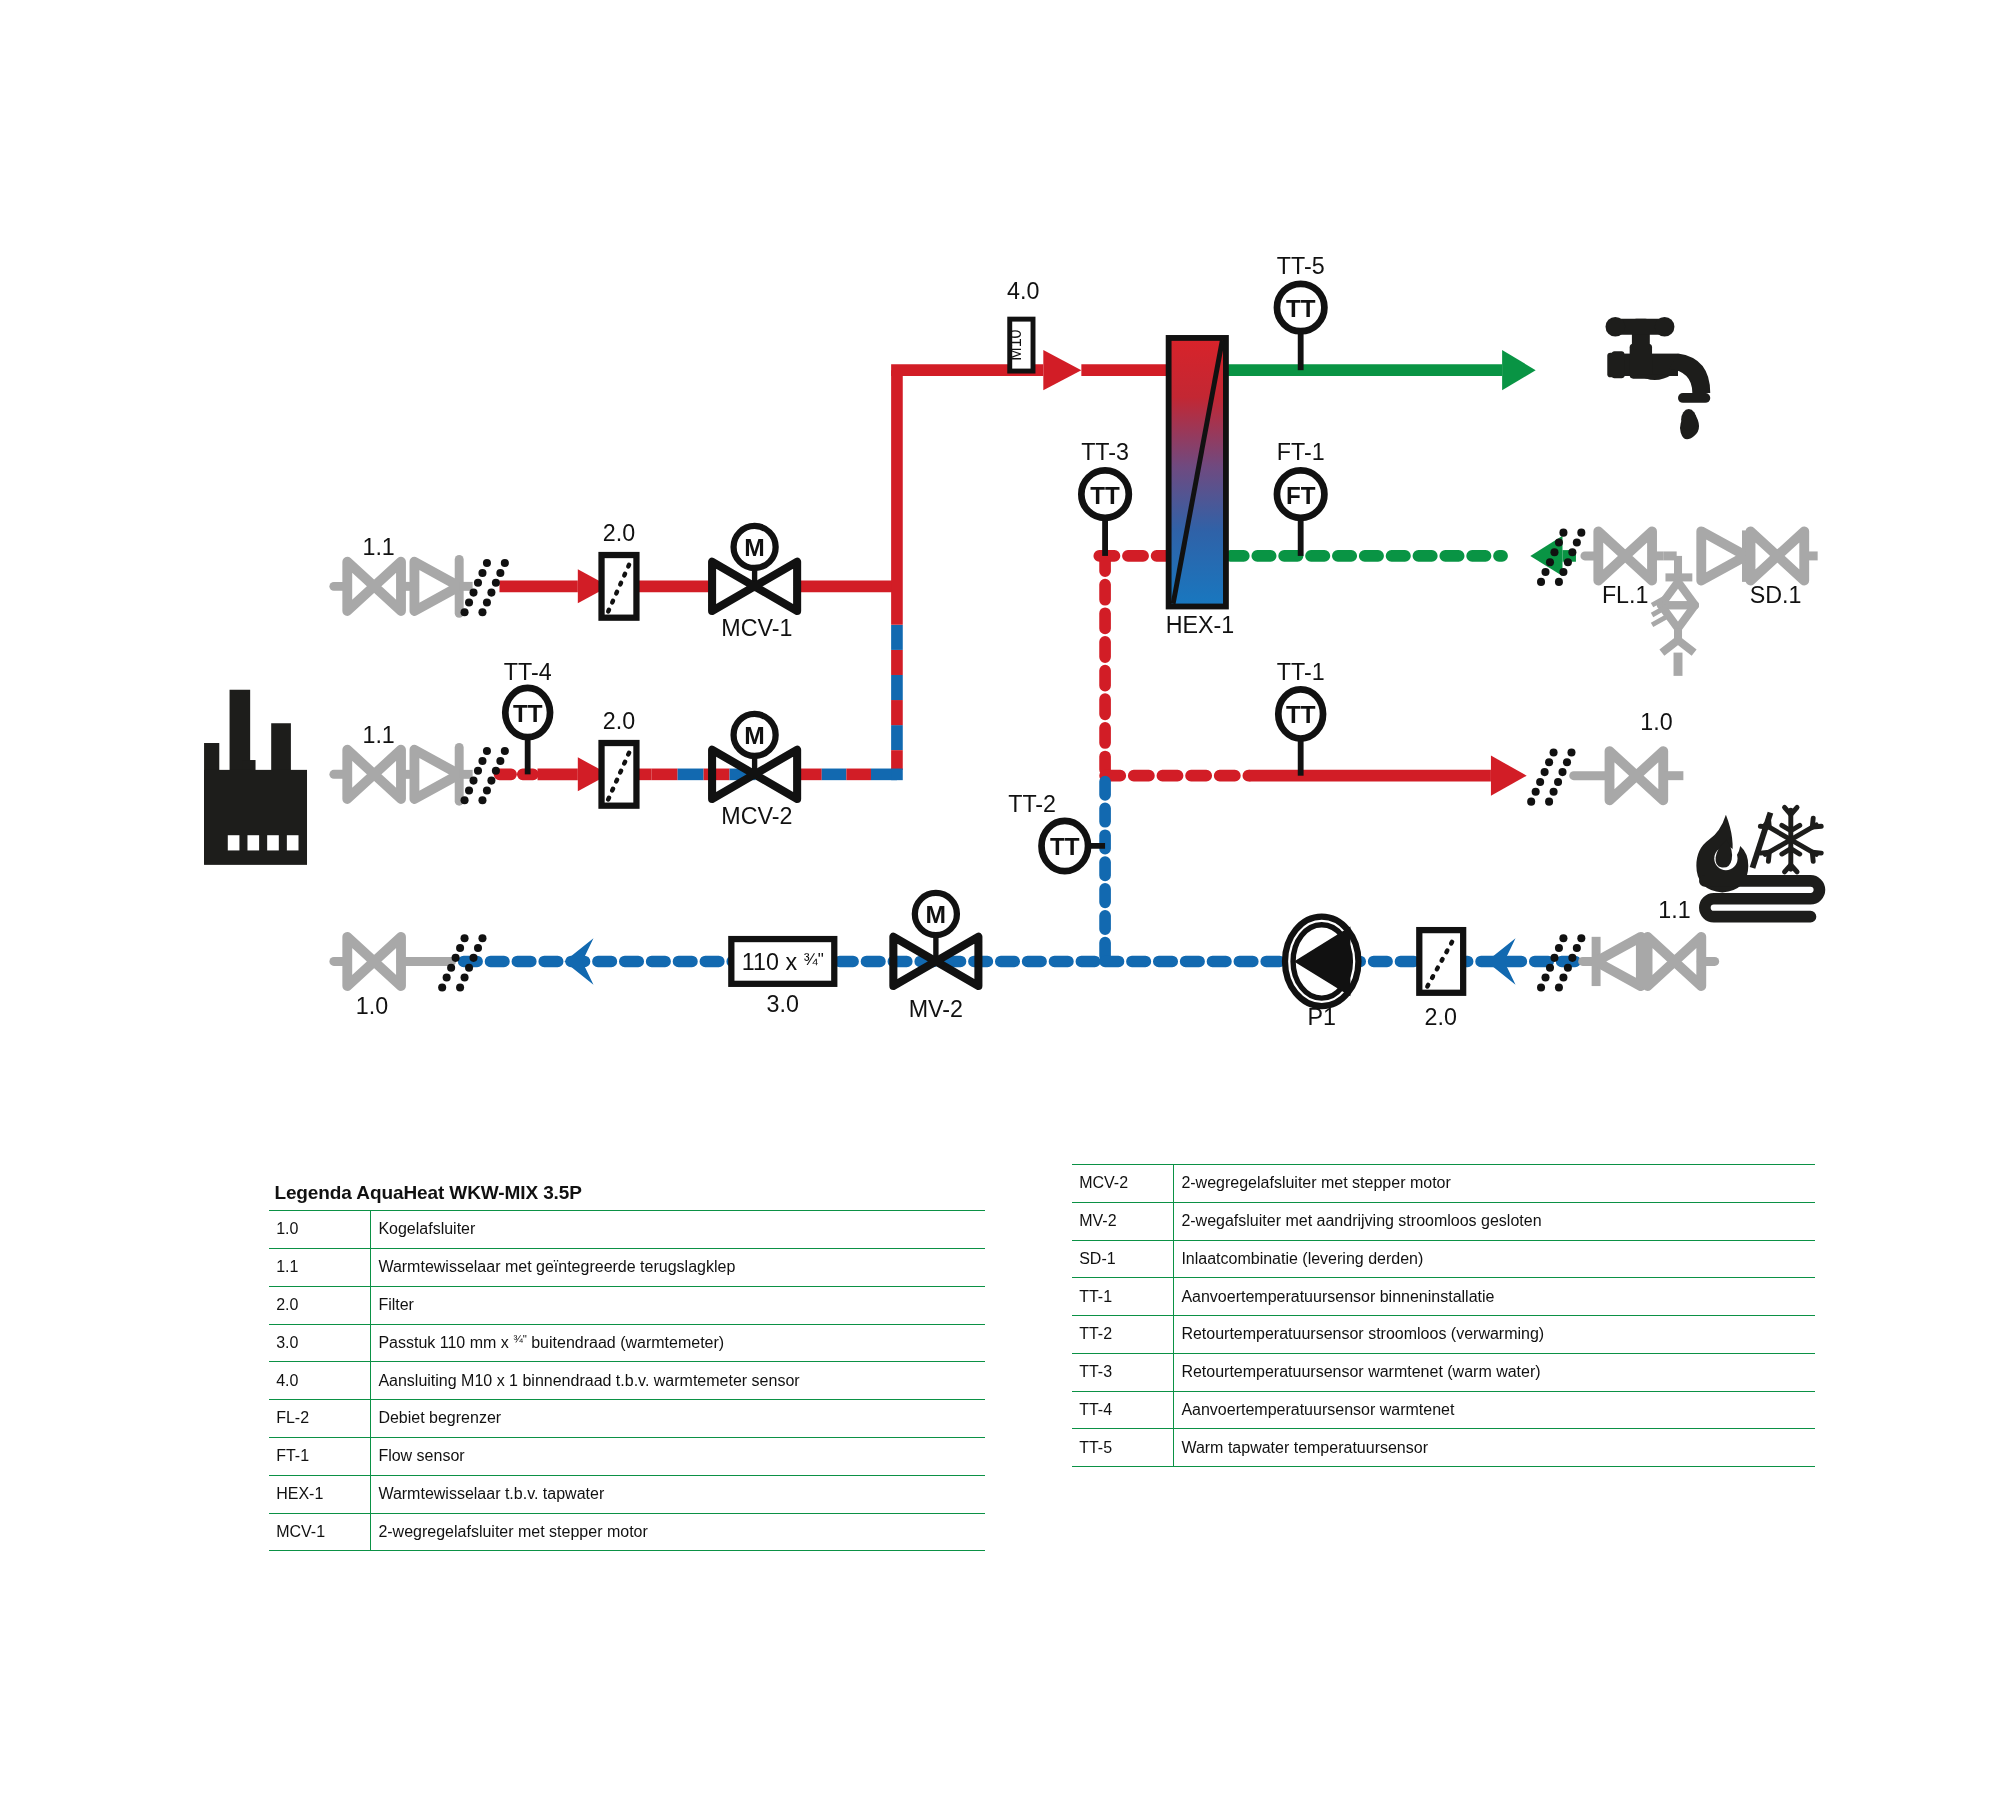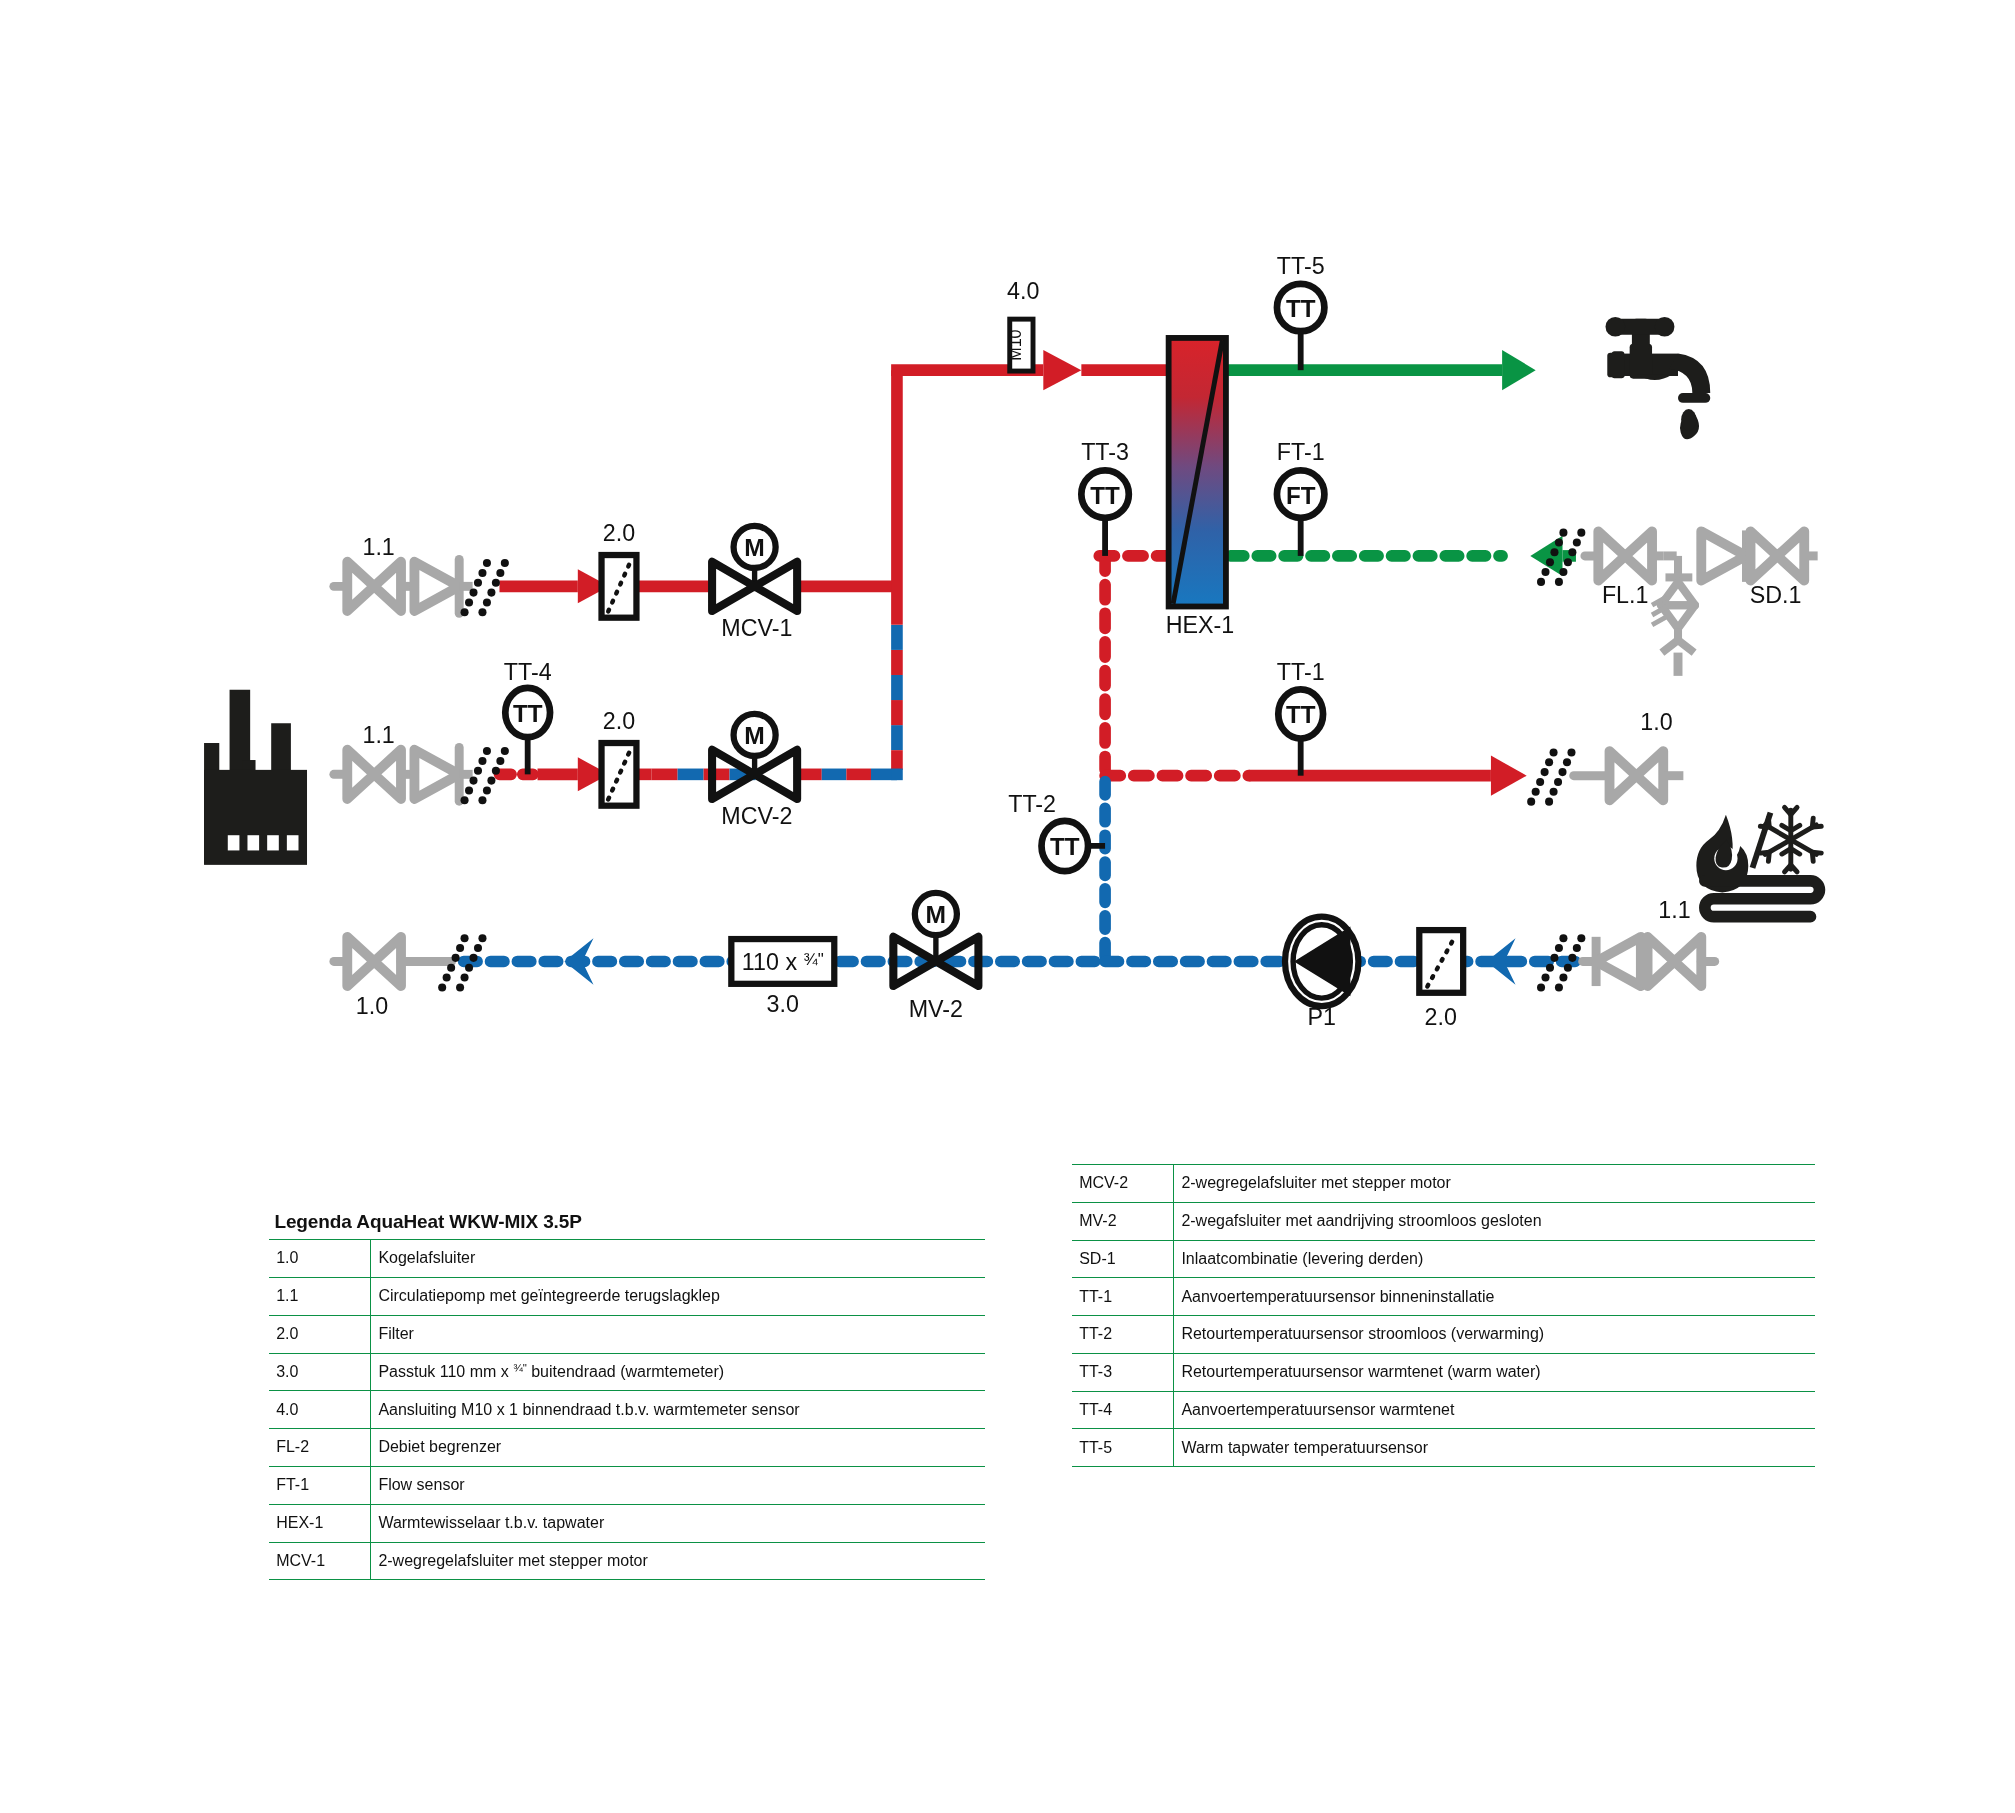--- a/index.html
+++ b/index.html
@@ -5,21 +5,21 @@
   html,body{margin:0;padding:0;background:#ffffff;}
   body{font-family:"Liberation Sans",sans-serif;color:#111;}
   #page{position:relative;width:2015px;height:1814px;background:#fff;overflow:hidden;}
 
   
   #schematic{position:absolute;left:0;top:0;width:2015px;height:1119px;}
   #schematic svg{display:block;}
 
   
   .legend-block{position:absolute;}
-  #legend-left{left:269px;top:1211px;width:716px;}
+  #legend-left{left:269px;top:1182px;width:716px;}
   #legend-right{left:1072px;top:1164px;width:743px;}
 
   .legend-title{
     font-size:19px;font-weight:bold;letter-spacing:-0.1px;
     color:#111;margin:0 0 6.3px 5.4px;white-space:nowrap;
   }
   table.legend{
     border-collapse:collapse;width:100%;table-layout:fixed;
   }
   table.legend td{
@@ -405,21 +405,21 @@
   <div class="legend-block" id="legend-left">
     <div class="legend-title">Legenda AquaHeat WKW-MIX 3.5P</div>
     <table class="legend">
       <tbody>
           <tr>
             <td class="code">1.0</td>
             <td>Kogelafsluiter</td>
           </tr>
           <tr>
             <td class="code">1.1</td>
-            <td>Circulatiepomp met geïntegreerde terugslagklep</td>
+            <td>Warmtewisselaar met geïntegreerde terugslagklep</td>
           </tr>
           <tr>
             <td class="code">2.0</td>
             <td>Filter</td>
           </tr>
           <tr>
             <td class="code">3.0</td>
             <td>Passtuk 110 mm x <sup class="frac">¾"</sup> buitendraad (warmtemeter)</td>
           </tr>
           <tr>

